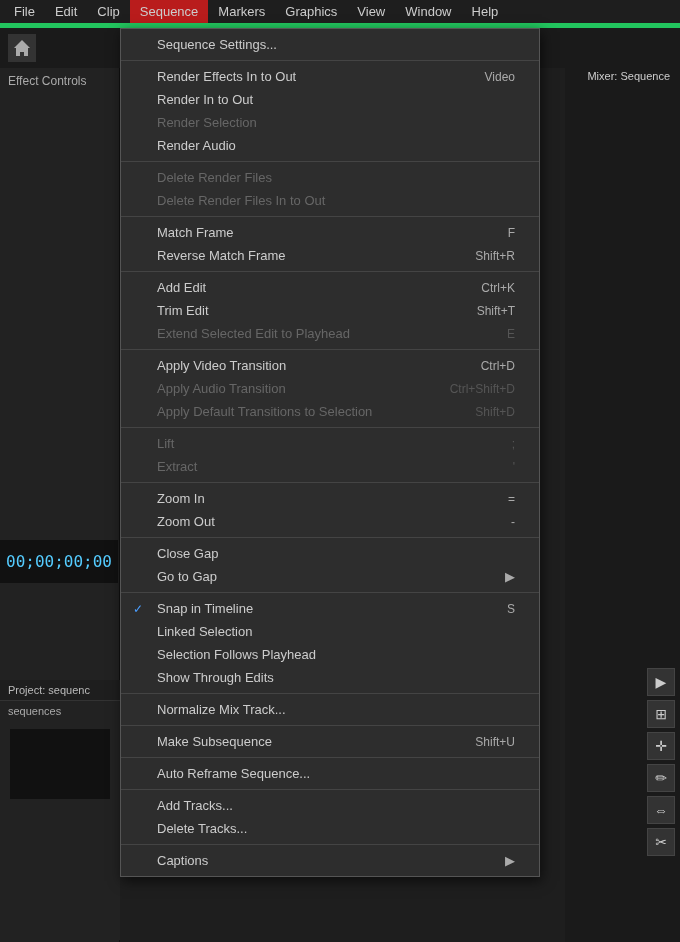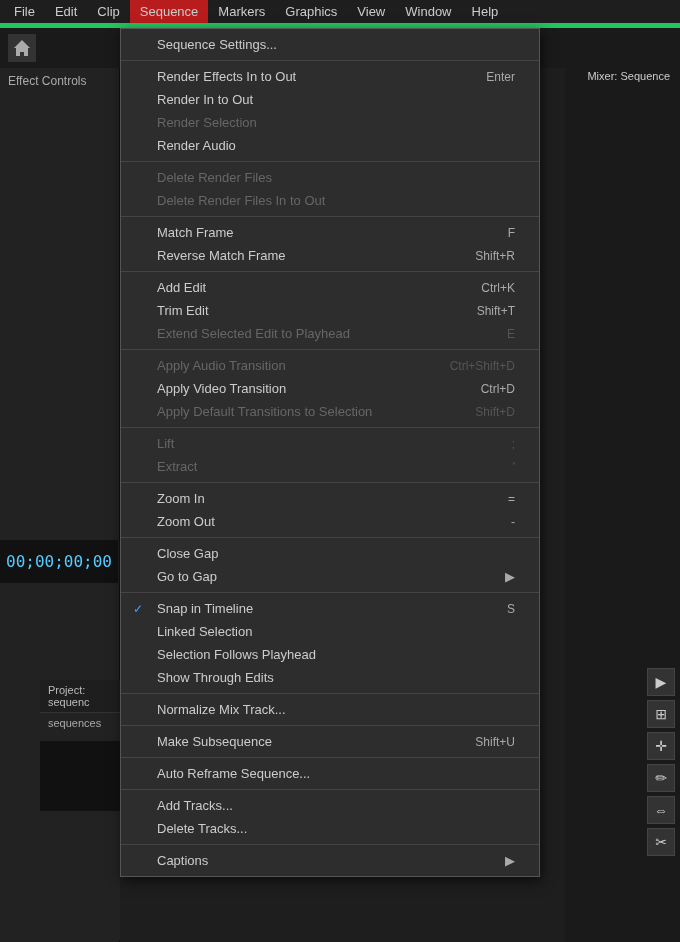--- a/index.html
+++ b/index.html
@@ -136,21 +136,20 @@
 
     
     .project-panel {
       position: absolute;
       top: 680px;
       left: 0;
       width: 120px;
       height: 260px;
       background: #222;
       z-index: 6;
-      padding-left: 40px;
     }
     .project-label {
       color: #bbb;
       font-size: 11px;
       padding: 4px 8px;
       background: #1e1e1e;
       border-bottom: 1px solid #333;
     }
 
     
@@ -255,21 +254,21 @@
 <div class="dropdown-menu">
 
   <div class="menu-item">
     <span>Sequence Settings...</span>
   </div>
 
   <div class="menu-separator"></div>
 
   <div class="menu-item">
     <span>Render Effects In to Out</span>
-    <span class="shortcut">Enter</span>
+    <span class="shortcut">Video</span>
   </div>
 
   <div class="menu-item">
     <span>Render In to Out</span>
   </div>
 
   <div class="menu-item disabled">
     <span>Render Selection</span>
   </div>
 
@@ -312,28 +311,28 @@
     <span class="shortcut">Shift+T</span>
   </div>
 
   <div class="menu-item disabled">
     <span>Extend Selected Edit to Playhead</span>
     <span class="shortcut">E</span>
   </div>
 
   <div class="menu-separator"></div>
 
+  <div class="menu-item">
+    <span>Apply Video Transition</span>
+    <span class="shortcut">Ctrl+D</span>
+  </div>
+
   <div class="menu-item disabled">
     <span>Apply Audio Transition</span>
     <span class="shortcut">Ctrl+Shift+D</span>
-  </div>
-
-  <div class="menu-item">
-    <span>Apply Video Transition</span>
-    <span class="shortcut">Ctrl+D</span>
   </div>
 
   <div class="menu-item disabled">
     <span>Apply Default Transitions to Selection</span>
     <span class="shortcut">Shift+D</span>
   </div>
 
   <div class="menu-separator"></div>
 
   <div class="menu-item disabled">

